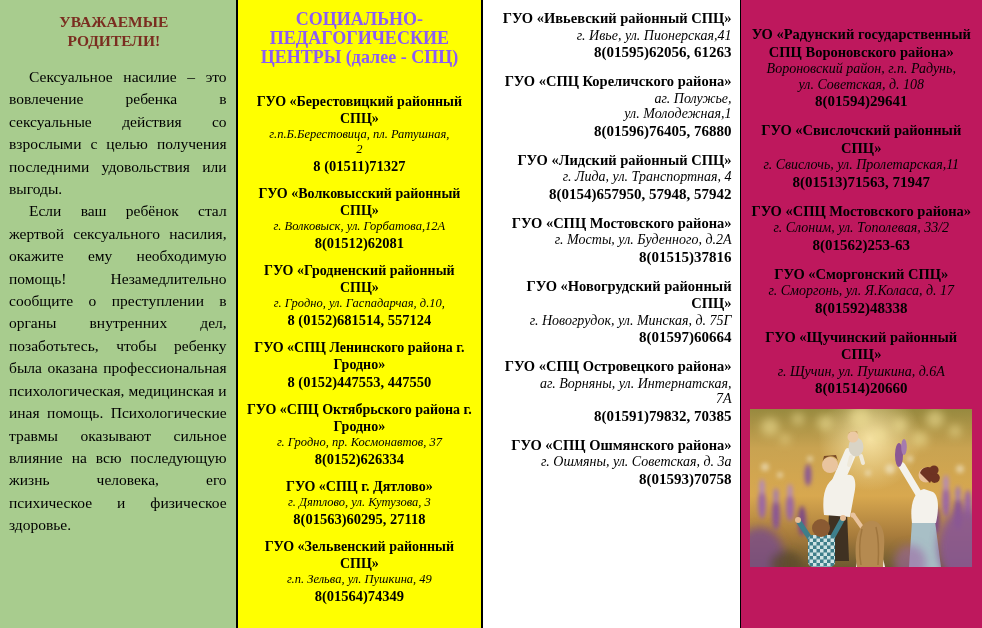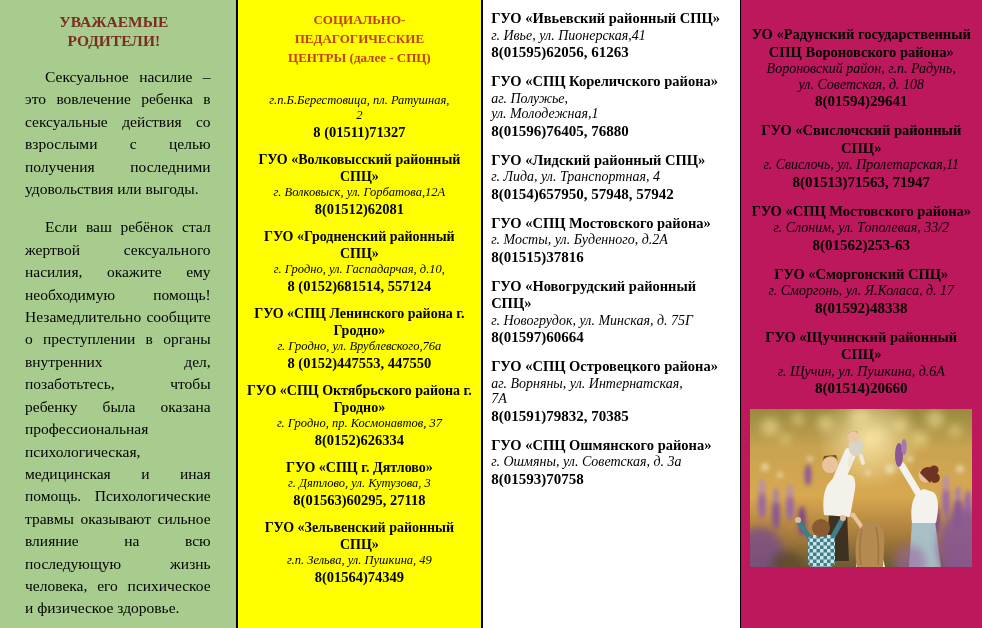--- a/index.html
+++ b/index.html
@@ -13,34 +13,34 @@
 
   .col1 {
     width:240px; background:#a8cc8e; border-right:2px solid #000;
     padding:10px 9px 0 9px;
   }
   .col1 .title {
     text-align:center; font-weight:bold; font-size:15.5px; line-height:19px;
     color:#7a2d20; word-spacing:5px; margin:2px 8px 16px 0;
   }
   .col1 .body p {
-    margin:16px; text-align:justify; text-indent:20px;
+    margin:0; text-align:justify; text-indent:20px;
     font-size:15.5px; line-height:22.4px;
   }
 
   .col2 {
     width:248px; background:#ffff00; border-right:2px solid #000;
     padding:8px 8px 0 8px; text-align:center;
   }
   .col2 .title {
-    color:#c2410c; font-weight:bold; font-size:13px; line-height:19px;
+    color:#8b5cf6; font-weight:bold; font-size:18px; line-height:19px;
     white-space:pre-line; margin:2px 0 26px 0;
   }
 
-  .col3 { width:260px; background:#ffffff; border-right:1px solid #000; padding:10px 8px 0 8px; text-align:left; }
+  .col3 { width:260px; background:#ffffff; border-right:1px solid #000; padding:10px 8px 0 8px; text-align:right; }
   .col4 { width:244px; background:#be185d; padding:26px 6px 0 6px; text-align:center; }
 
   .entry { margin:0 0 10px 0; }
   .col3 .entry, .col4 .entry { margin-bottom:12px; }
   .entry .name  { font-weight:bold; font-size:14px;  line-height:17px; }
   .entry .addr  { font-style:italic; font-size:12.5px; line-height:15px; white-space:pre-line; }
   .entry .phone { font-weight:bold; font-size:14.5px; line-height:18px; }
   .col3 .entry .name, .col4 .entry .name   { font-size:14.5px; line-height:17.5px; }
   .col3 .entry .addr, .col4 .entry .addr   { font-size:14px;   line-height:15.5px; }
   .col3 .entry .phone, .col4 .entry .phone { font-size:15px;   line-height:18px; }
@@ -61,37 +61,37 @@
       </div>
   </div>
 
   <div class="col col2">
     <div class="title">СОЦИАЛЬНО-
 ПЕДАГОГИЧЕСКИЕ
 ЦЕНТРЫ (далее - СПЦ)</div>
     <div>
 
     <div class="entry">
+        <div class="name">ГУО «Берестовицкий районный СПЦ»</div>
         <div class="addr">г.п.Б.Берестовица, пл. Ратушная,
 2</div>
         <div class="phone">8 (01511)71327</div>
       </div>
         <div class="entry">
         <div class="name">ГУО «Волковысский районный СПЦ»</div>
         <div class="addr">г. Волковыск, ул. Горбатова,12А</div>
         <div class="phone">8(01512)62081</div>
       </div>
         <div class="entry">
         <div class="name">ГУО «Гродненский районный СПЦ»</div>
         <div class="addr">г. Гродно, ул. Гаспадарчая, д.10,</div>
         <div class="phone">8 (0152)681514, 557124</div>
       </div>
         <div class="entry">
         <div class="name">ГУО «СПЦ Ленинского района г. Гродно»</div>
-        <div class="addr">г. Гродно, ул. Врублевского,76а</div>
         <div class="phone">8 (0152)447553, 447550</div>
       </div>
         <div class="entry">
         <div class="name">ГУО «СПЦ Октябрьского района г. Гродно»</div>
         <div class="addr">г. Гродно, пр. Космонавтов, 37</div>
         <div class="phone">8(0152)626334</div>
       </div>
         <div class="entry">
         <div class="name">ГУО «СПЦ г. Дятлово»</div>
         <div class="addr">г. Дятлово, ул. Кутузова, 3</div>

